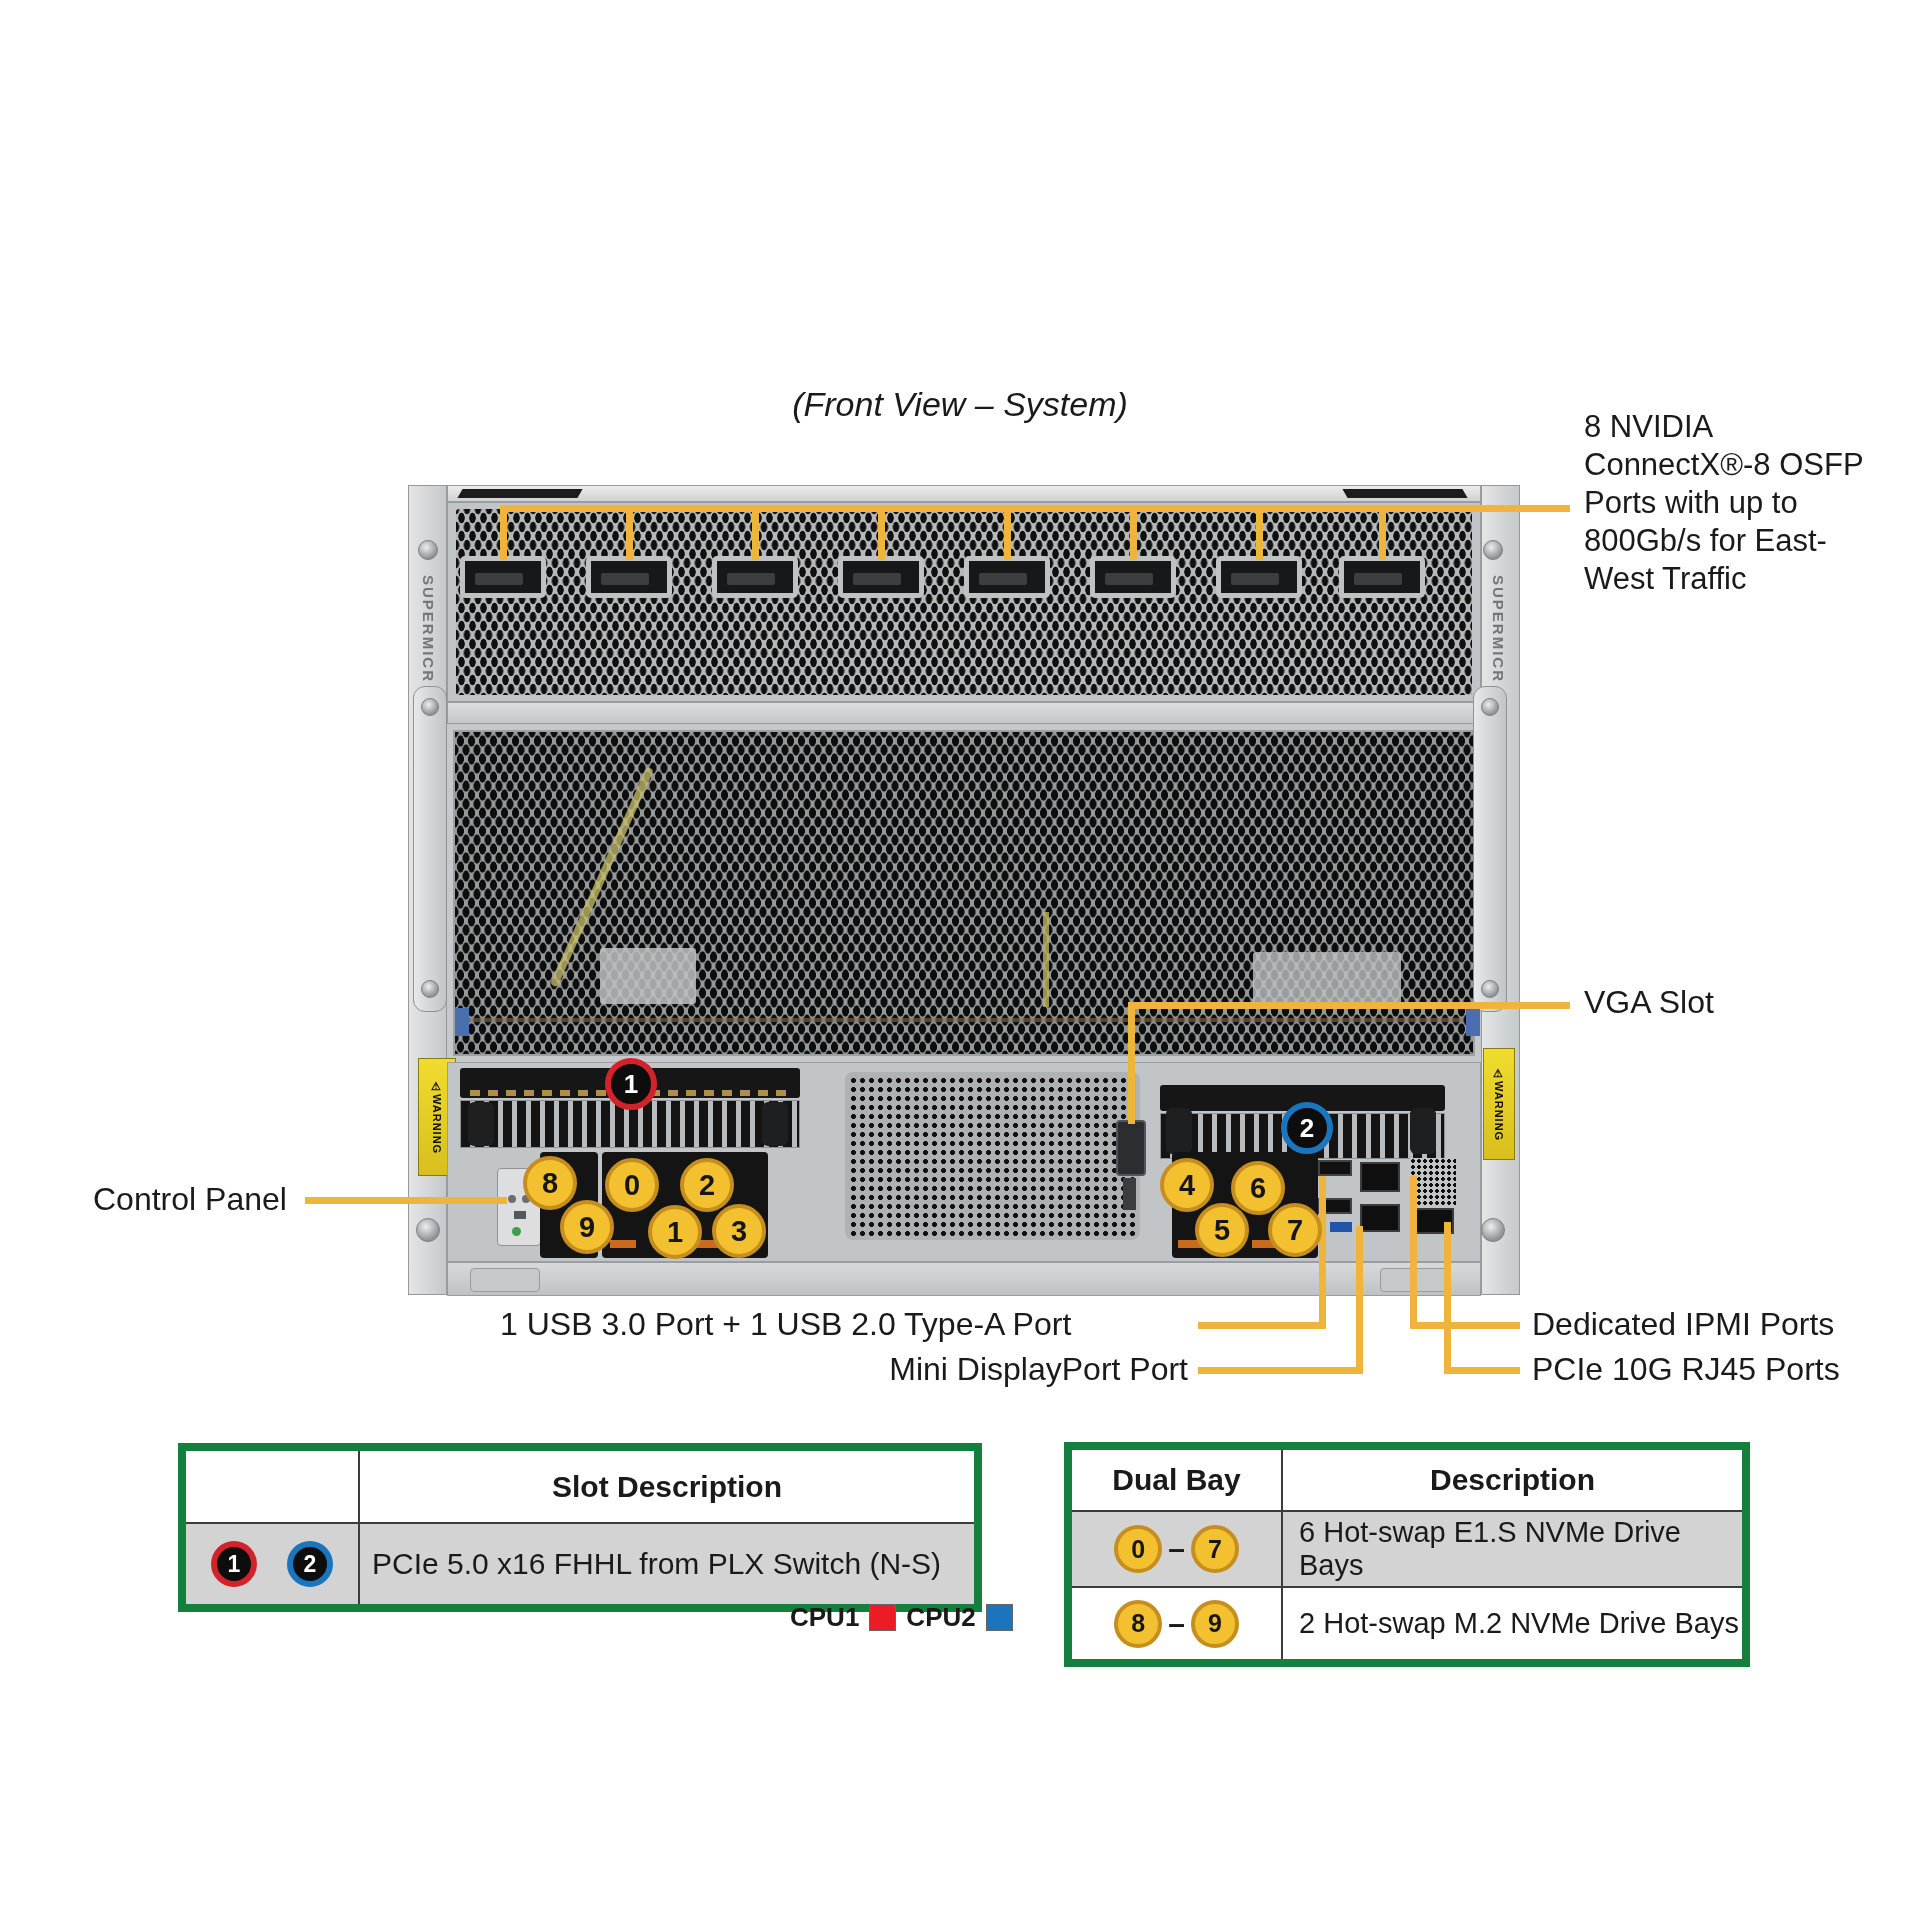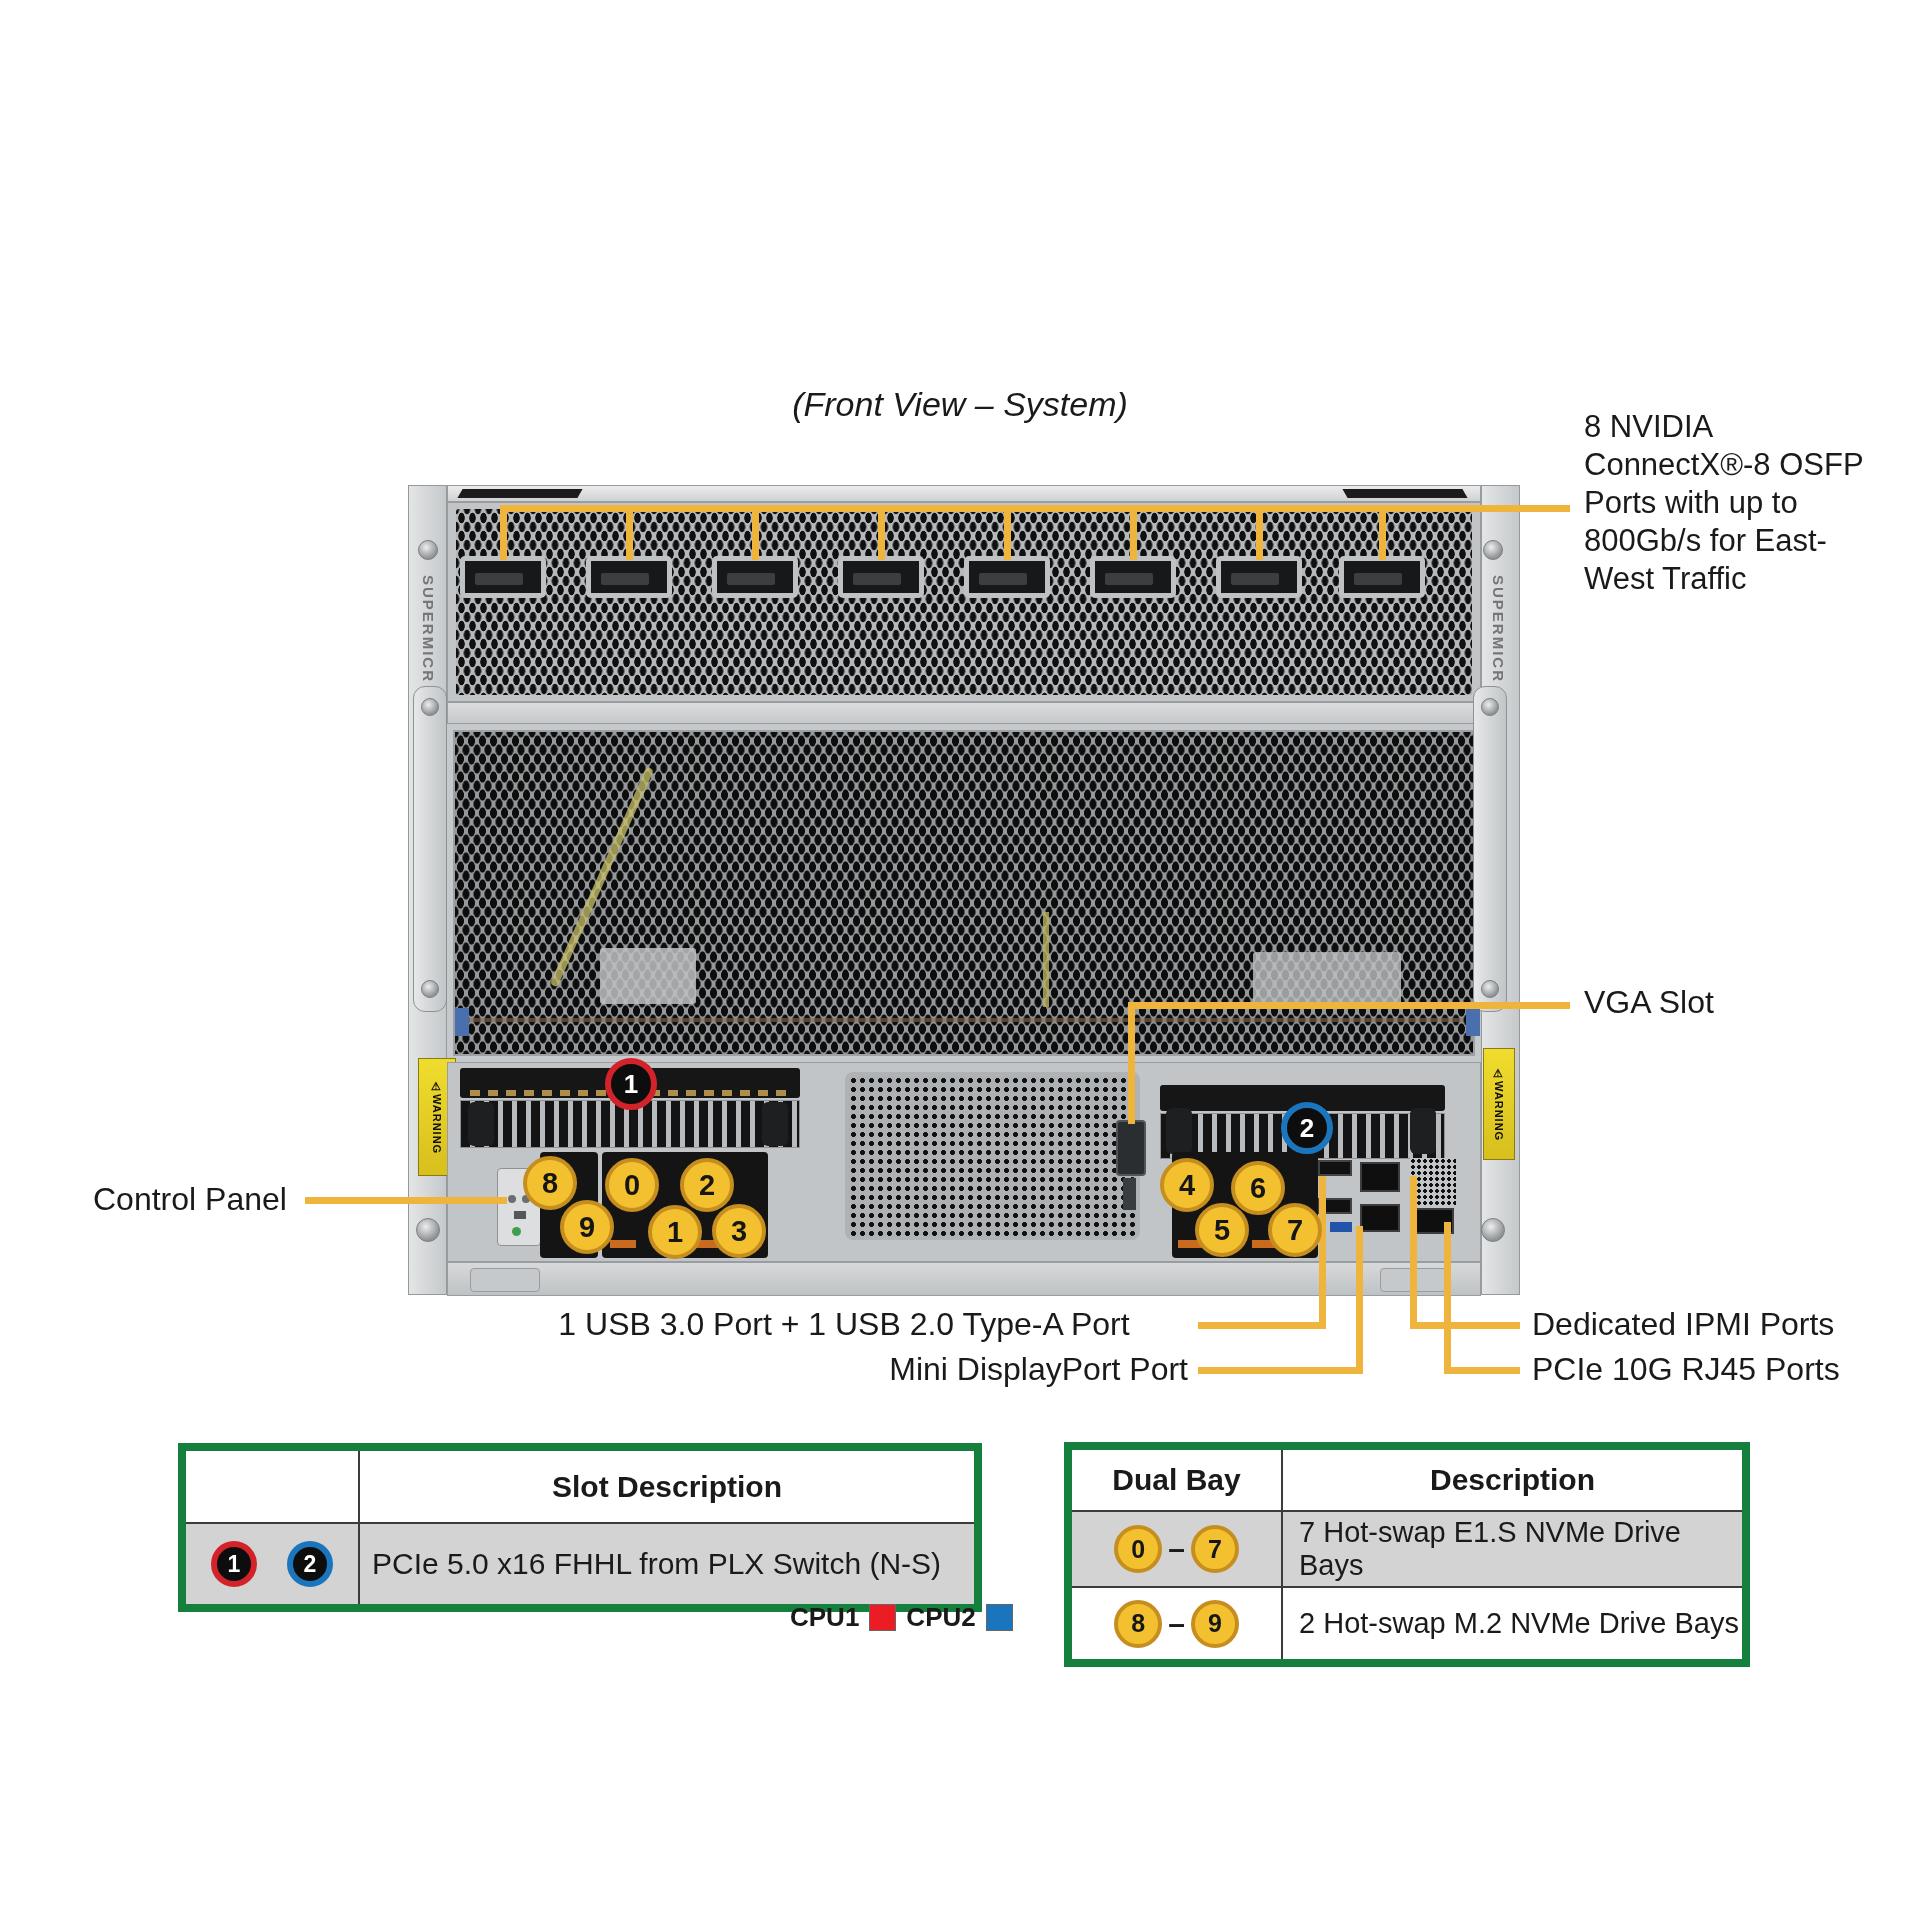--- a/index.html
+++ b/index.html
@@ -210,21 +210,21 @@
 
   <div class="callout" style="left:1410px;top:1176px;width:7px;height:153px"></div>
   <div class="callout" style="left:1410px;top:1322px;width:110px;height:7px"></div>
 
   <div class="callout" style="left:1444px;top:1222px;width:7px;height:152px"></div>
   <div class="callout" style="left:1444px;top:1367px;width:76px;height:7px"></div>
 
   <div class="lbl-block" style="left:1584px;top:408px;width:282px">8 NVIDIA ConnectX®-8 OSFP Ports with up to 800Gb/s for East-West Traffic</div>
   <div class="lbl" style="left:1584px;top:984px">VGA Slot</div>
   <div class="lbl" style="left:93px;top:1181px">Control Panel</div>
-  <div class="lbl" style="left:500px;top:1306px;width:688px;text-align:center">1 USB 3.0 Port + 1 USB 2.0 Type-A Port</div>
+  <div class="lbl" style="left:500px;top:1306px;width:688px;text-align:left">1 USB 3.0 Port + 1 USB 2.0 Type-A Port</div>
   <div class="lbl" style="left:500px;top:1351px;width:688px;text-align:right">Mini DisplayPort Port</div>
   <div class="lbl" style="left:1532px;top:1306px">Dedicated IPMI Ports</div>
   <div class="lbl" style="left:1532px;top:1351px">PCIe 10G RJ45 Ports</div>
 
   <div class="badge slot r" style="left:605px;top:1058px">1</div>
   <div class="badge slot b" style="left:1281px;top:1102px">2</div>
   <div class="badge bay" style="left:523px;top:1156px">8</div>
   <div class="badge bay" style="left:560px;top:1200px">9</div>
   <div class="badge bay" style="left:605px;top:1158px">0</div>
   <div class="badge bay" style="left:648px;top:1205px">1</div>
@@ -260,21 +260,21 @@
     <div class="tr" style="grid-template-columns:211px 1fr;height:60px">
       <div class="td c1 head">Dual Bay</div>
       <div class="td head">Description</div>
     </div>
     <div class="tr gray" style="grid-template-columns:211px 1fr;height:76px">
       <div class="td c1" style="gap:0">
         <span class="badge bay inline t-bay">0</span>
         <span class="range-dash">–</span>
         <span class="badge bay inline t-bay">7</span>
       </div>
-      <div class="td desc" style="font-size:29px;padding-left:16px">7 Hot-swap E1.S NVMe Drive Bays</div>
+      <div class="td desc" style="font-size:29px;padding-left:16px">6 Hot-swap E1.S NVMe Drive Bays</div>
     </div>
     <div class="tr" style="grid-template-columns:211px 1fr;height:73px">
       <div class="td c1" style="gap:0">
         <span class="badge bay inline t-bay">8</span>
         <span class="range-dash">–</span>
         <span class="badge bay inline t-bay">9</span>
       </div>
       <div class="td desc" style="font-size:29px;padding-left:16px">2 Hot-swap M.2 NVMe Drive Bays</div>
     </div>
   </div>

